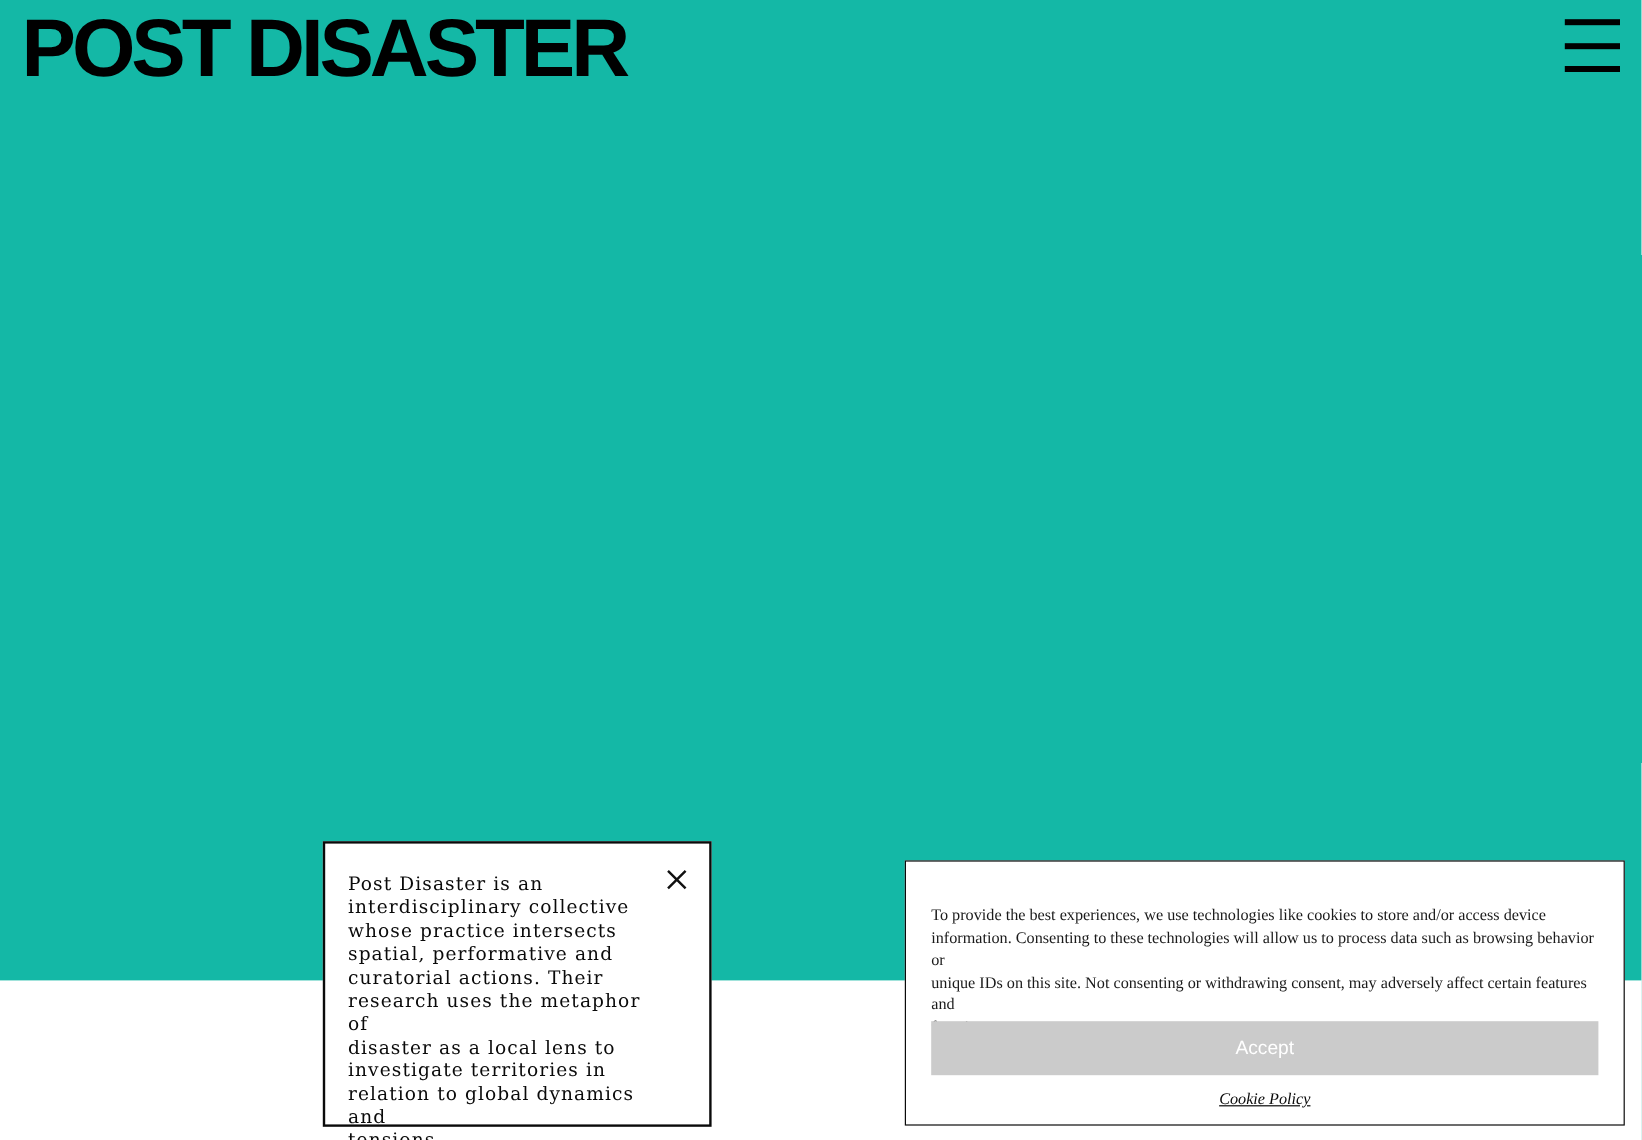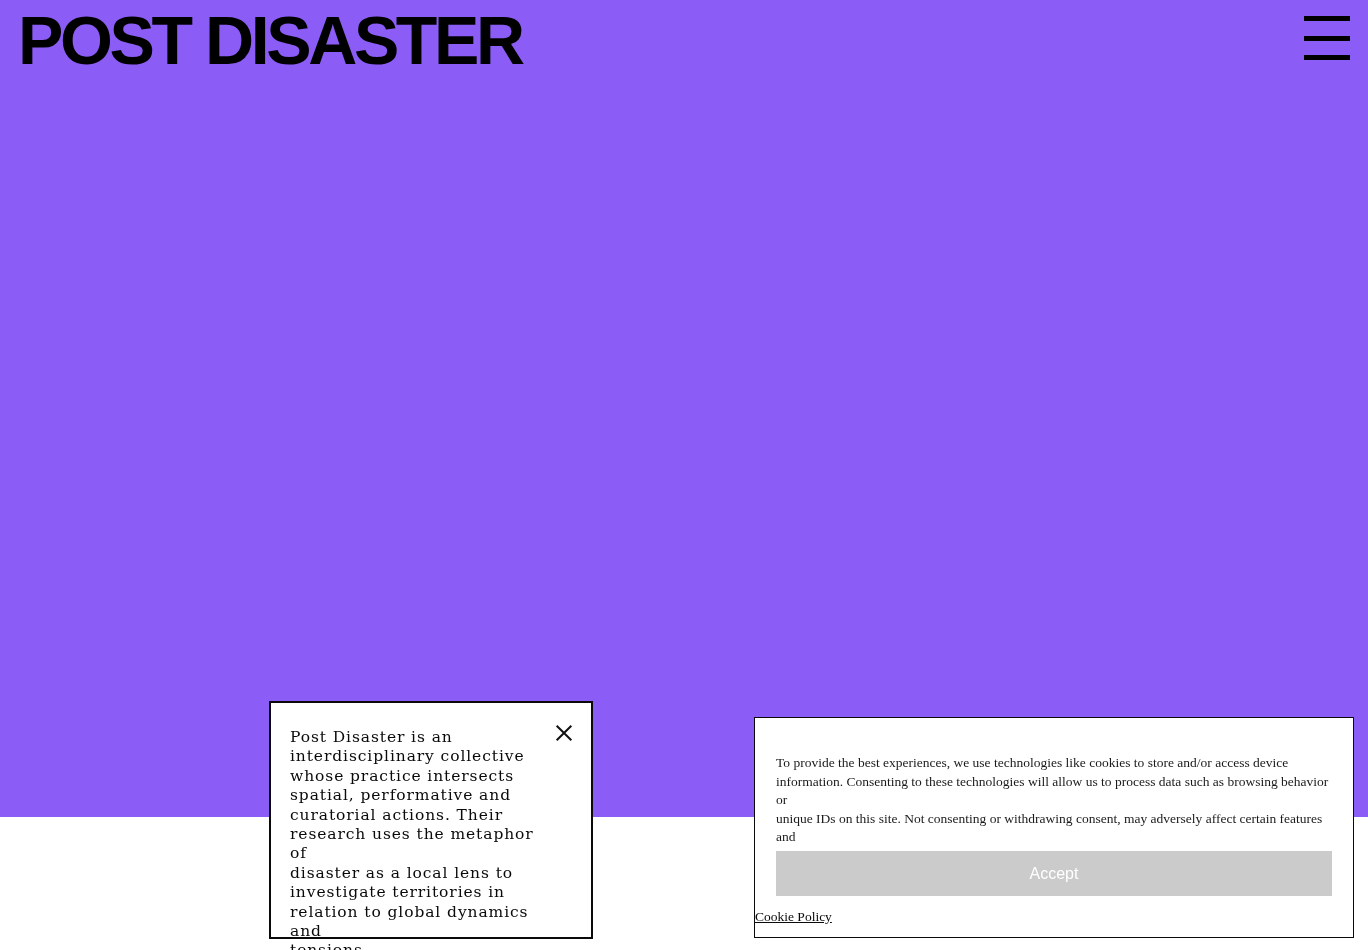--- a/index.html
+++ b/index.html
@@ -6,21 +6,21 @@
   html, body {
     width: 1368px; height: 950px;
     background: #ffffff;
     overflow: hidden;
     font-family: "Liberation Sans", sans-serif;
     color: #000;
   }
   .canvas {
     position: relative;
     width: 1368px; height: 817px;
-    background: #8b5cf6;
+    background: #14b8a6;
   }
 
   
   .site-header {
     position: absolute;
     top: 0; left: 0; right: 0;
     height: 80px;
   }
   .logo {
     position: absolute;
@@ -121,21 +121,22 @@
     color: #ffffff;
   }
   .btn-deny {
     background: #ffffff;
     border: 2px solid #111;
     color: #1d1d1d;
   }
   .cookie-policy-row {
     position: absolute;
     left: 0; right: 0; top: 189px;
-    text-align: left;
+    text-align: center;
+    font-style: italic;
   }
   .cookie-policy-link {
     font-family: "Liberation Serif", serif;
     font-size: 13.5px;
     color: #0a0a0a;
     text-decoration: underline;
     cursor: pointer;
   }
 </style>
 </head>

